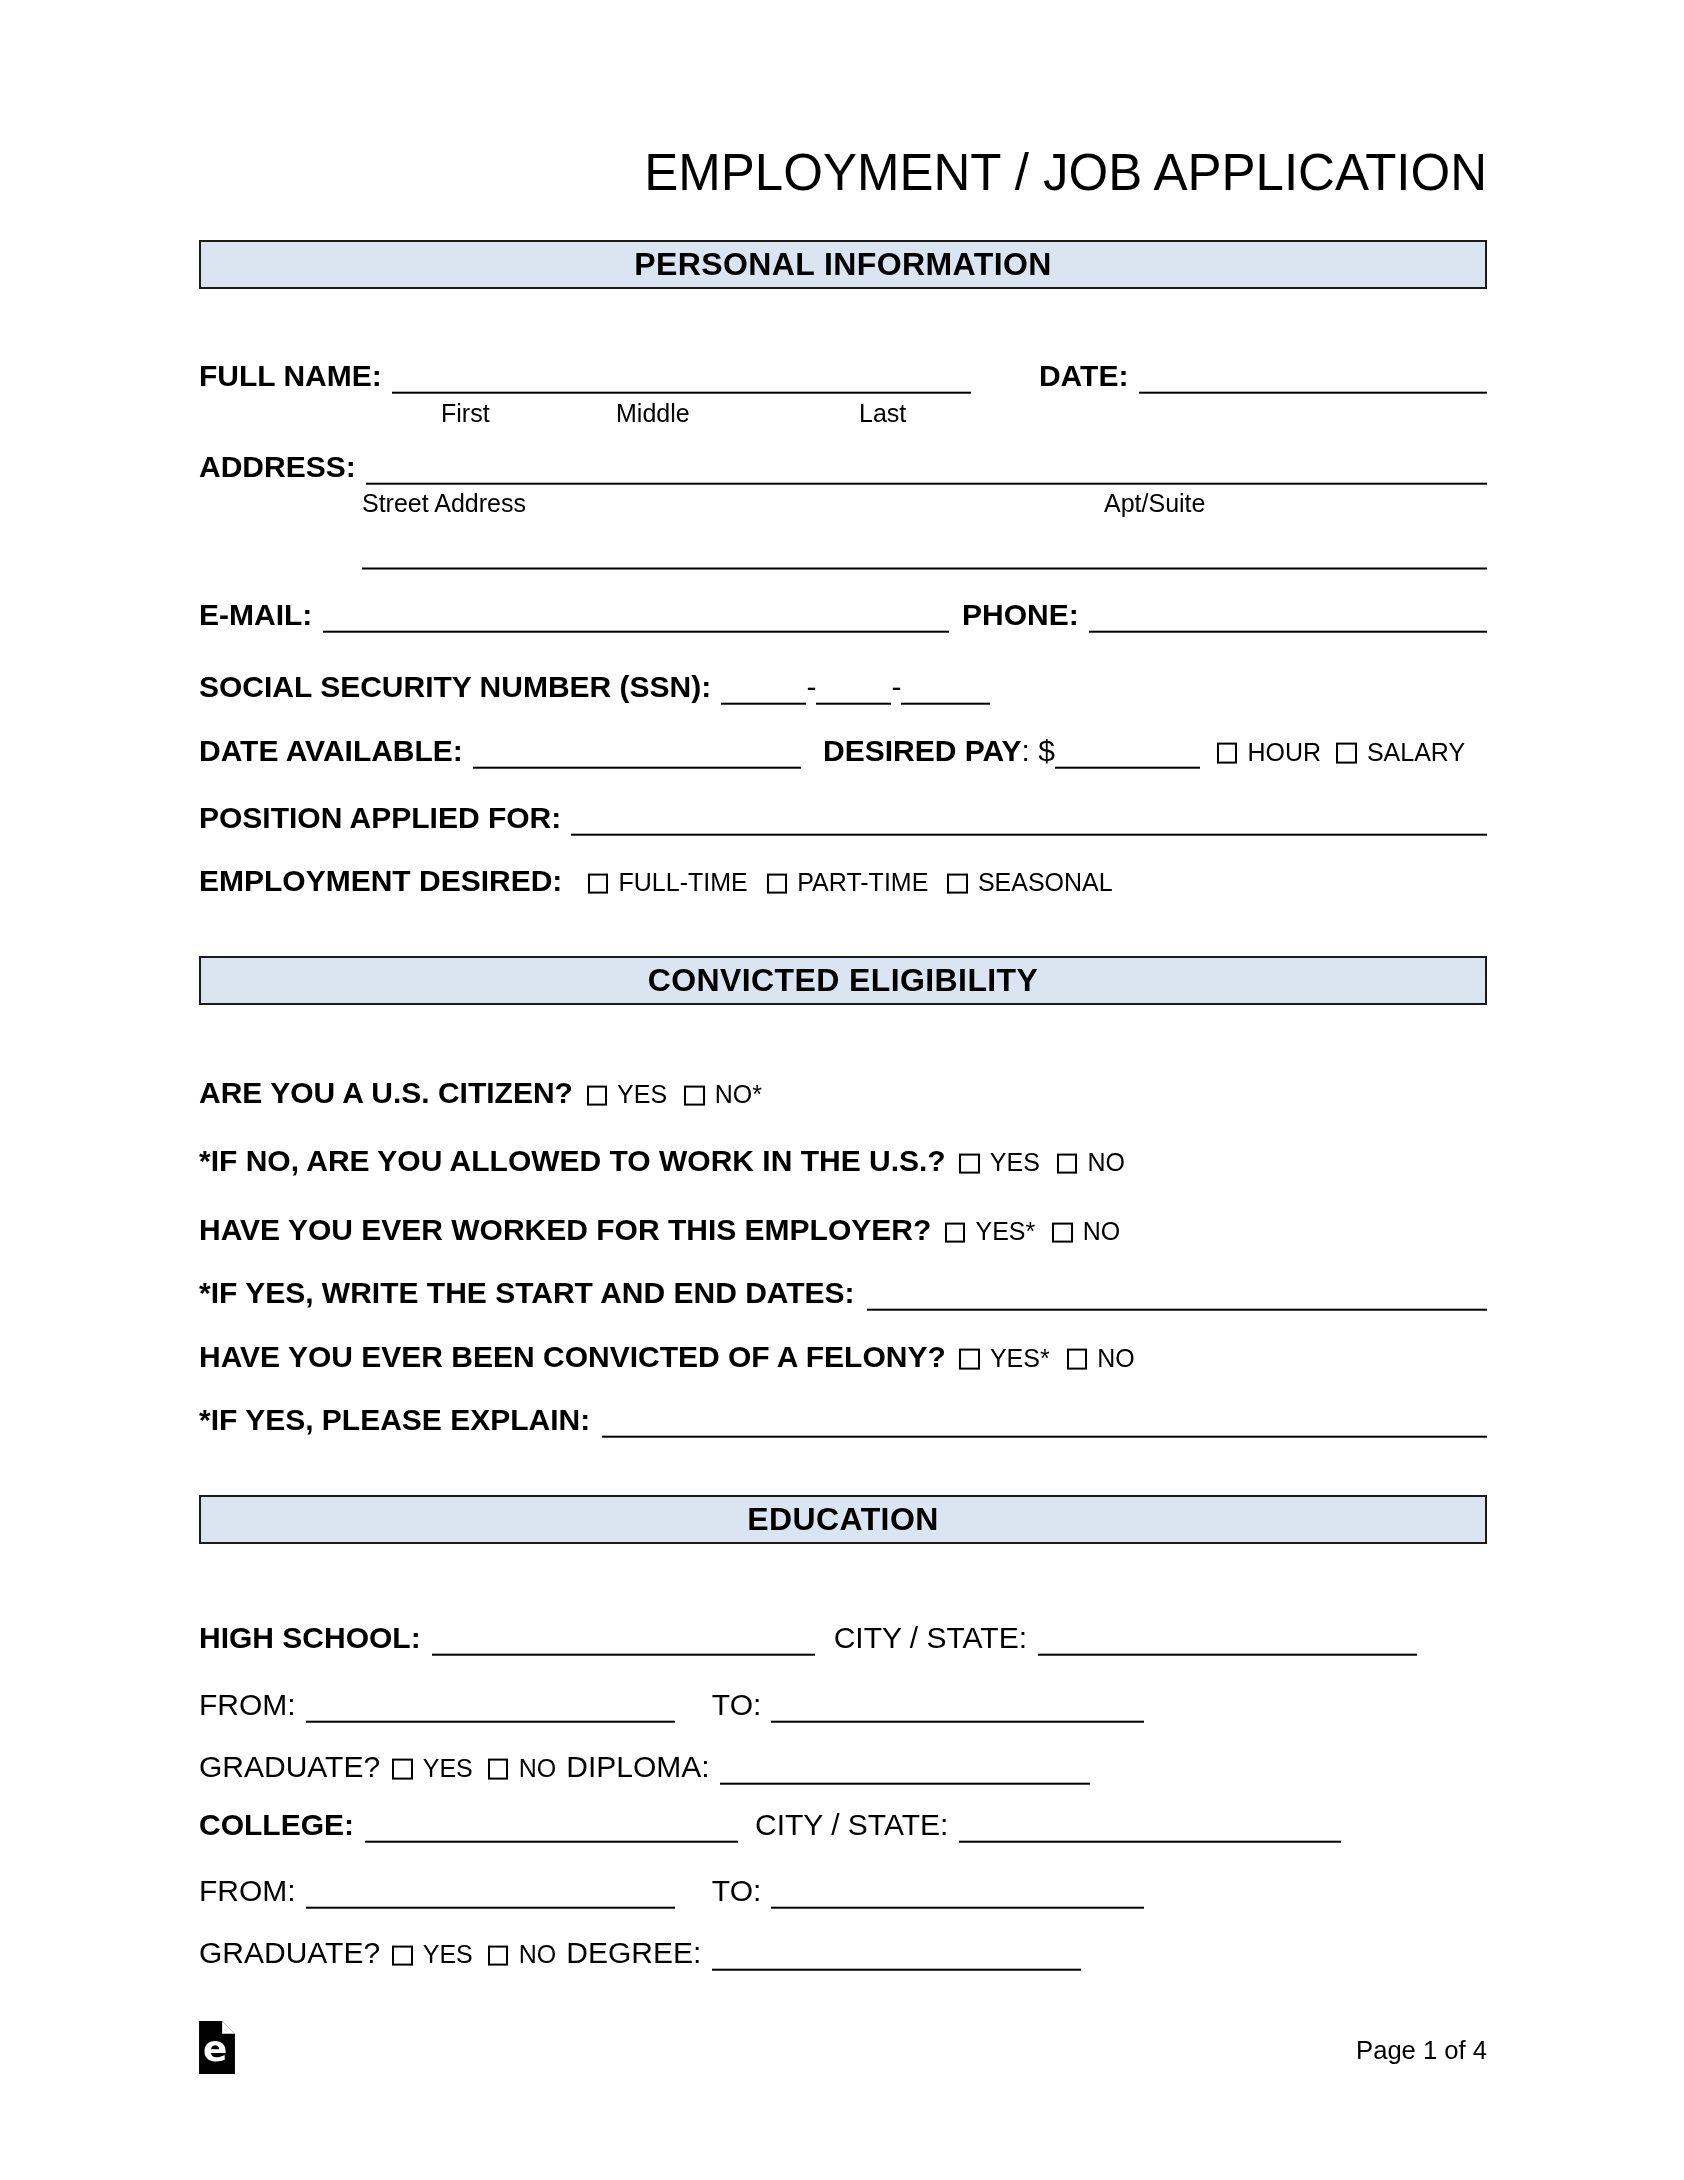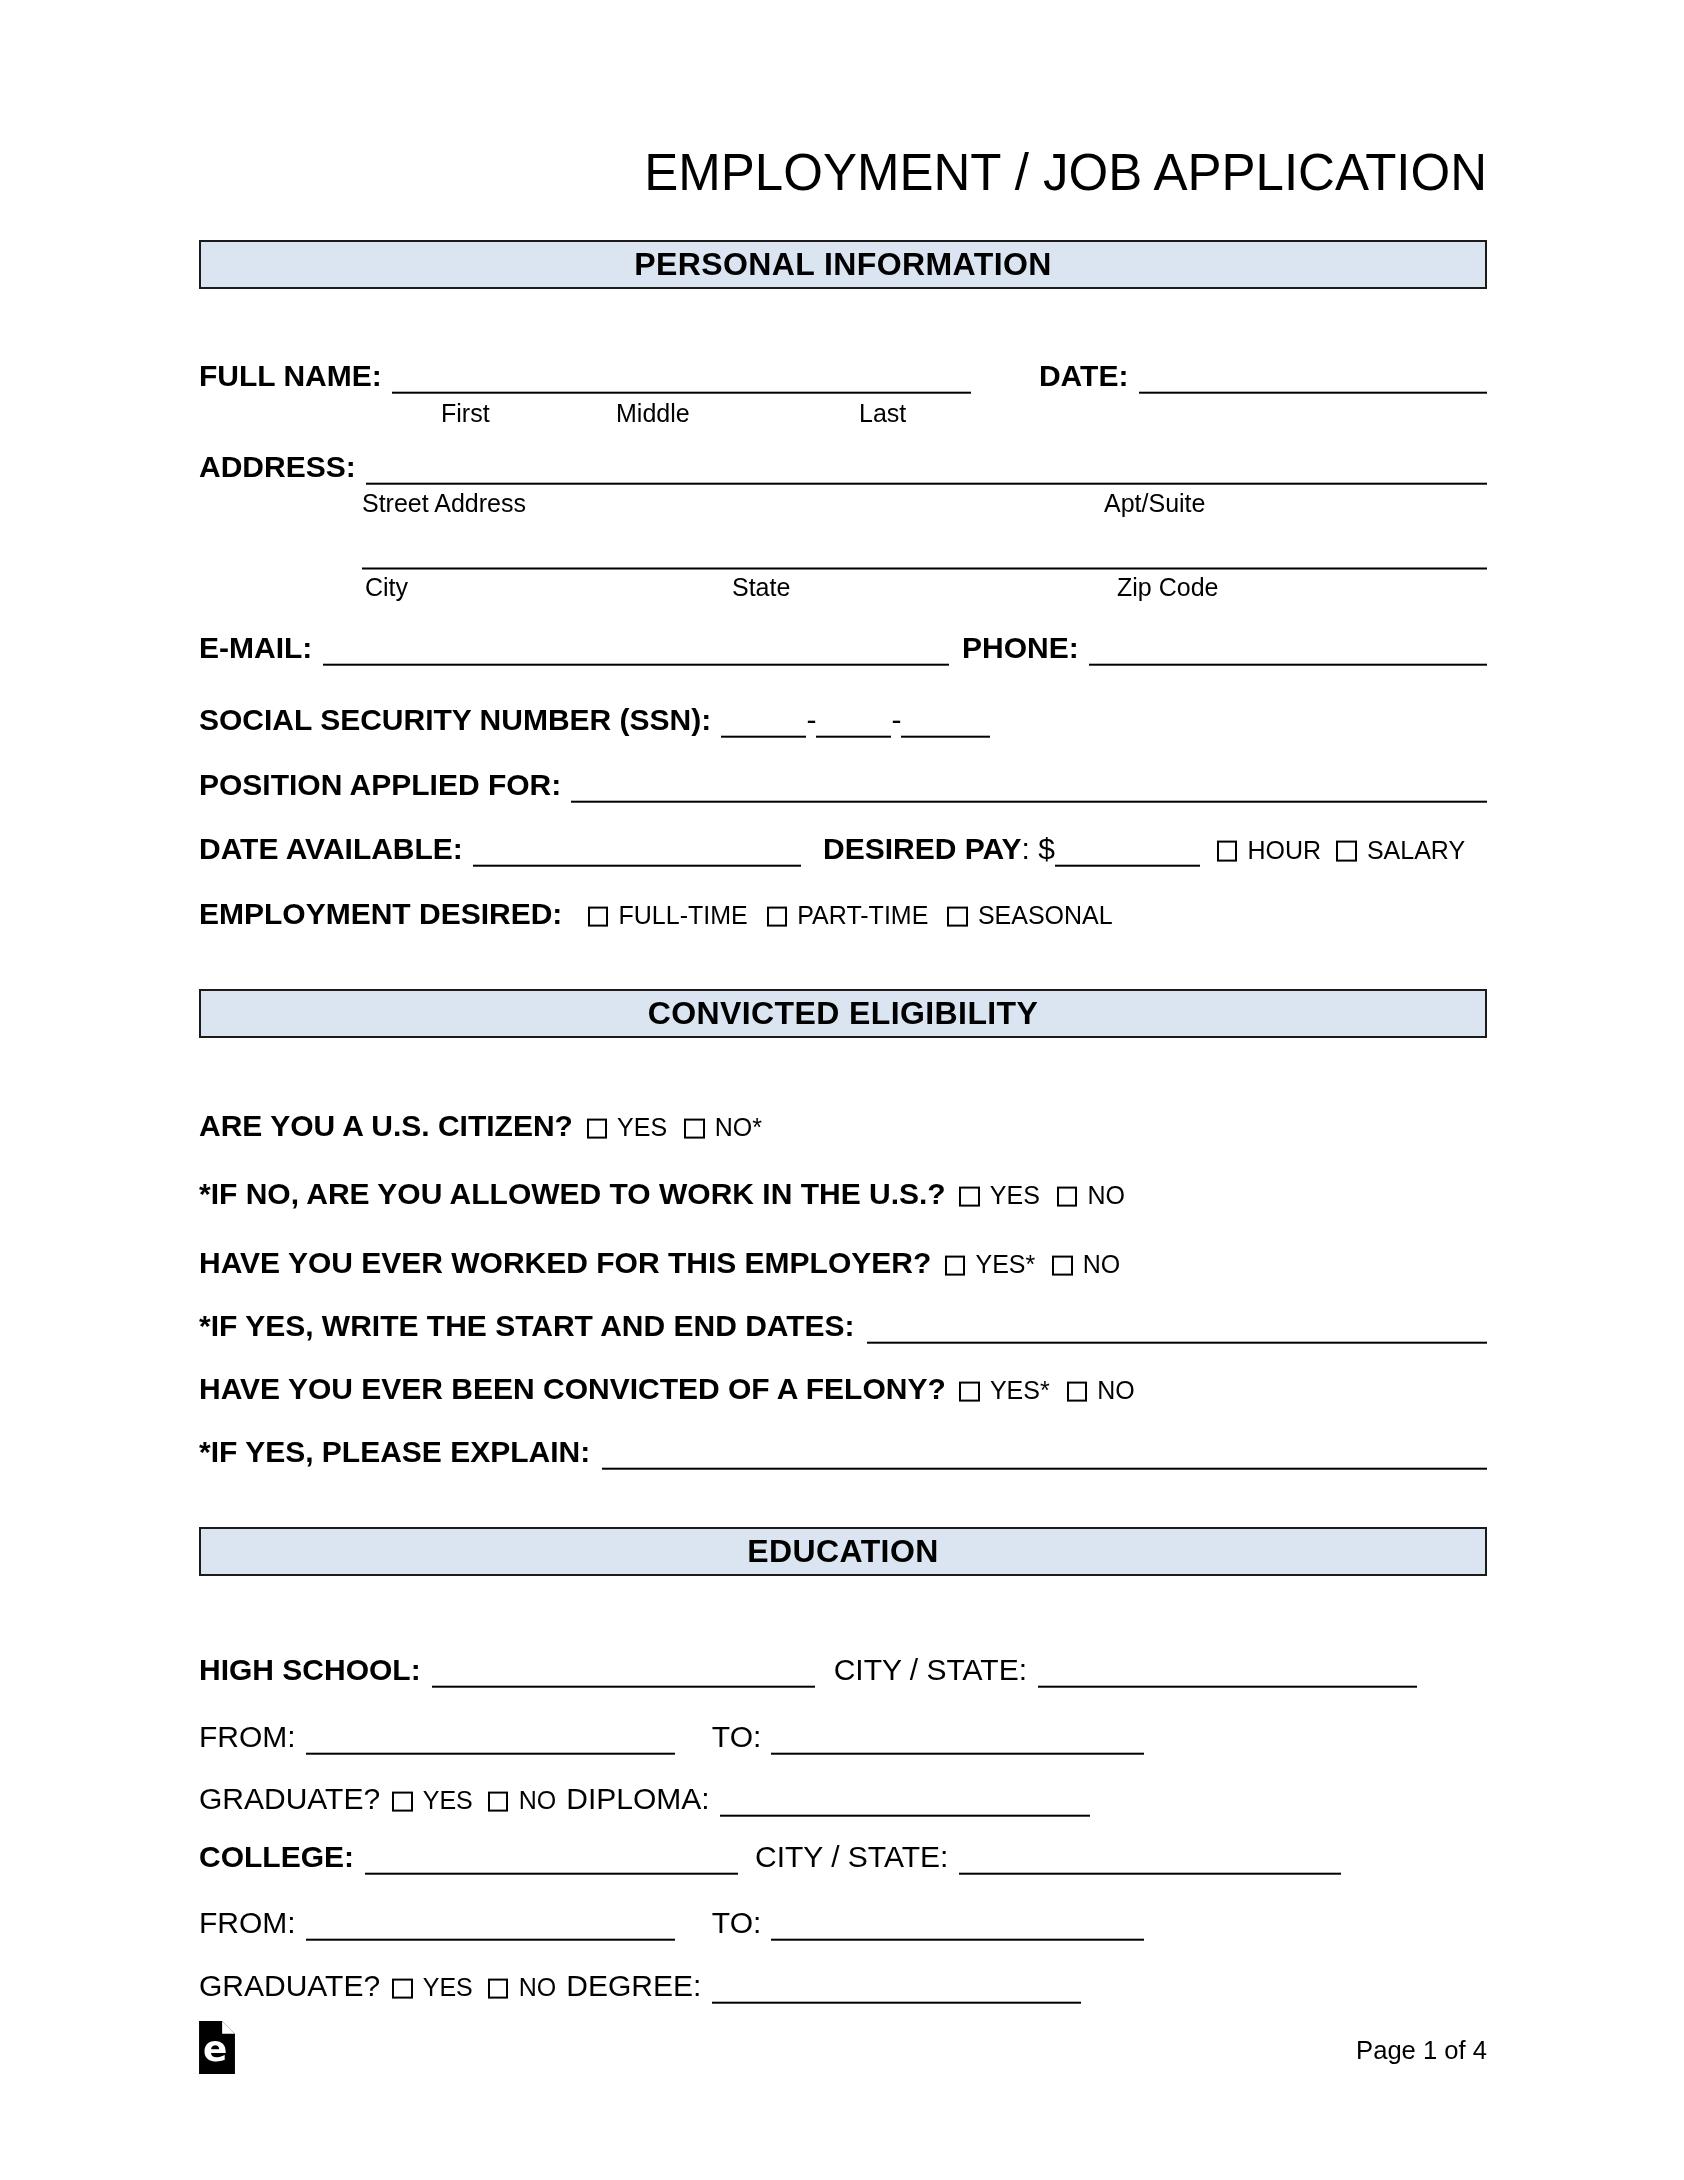--- a/index.html
+++ b/index.html
@@ -57,57 +57,52 @@
     <span class="blank grow" style="margin-left:10.2px;"></span>
   </div>
   <div class="subrow" style="margin-top:3.4px;">
     <span style="left:163px;">Street Address</span>
     <span style="left:905px;">Apt/Suite</span>
   </div>
 
   <div class="row" style="margin-top:17px;height:34px;">
     <span class="blank grow" style="margin-left:163px;transform:translateY(31.5px);"></span>
   </div>
-  <div class="subrow" style="margin-top:1.7px;">
-    <span style="left:166px;">City</span>
-    <span style="left:533px;">State</span>
-    <span style="left:918px;">Zip Code</span>
-  </div>
 
   <div class="row" style="margin-top:26.4px;">
     <span class="lbl">E-MAIL:</span>
     <span class="blank" style="width:626px;margin-left:10.2px;"></span>
     <span class="lbl" style="margin-left:13.6px;">PHONE:</span>
     <span class="blank grow" style="margin-left:10.2px;"></span>
   </div>
 
   <div class="row" style="margin-top:35px;">
     <span class="lbl">SOCIAL SECURITY NUMBER (SSN):</span>
     <span class="blank" style="width:85px;margin-left:10.2px;"></span>
     <span class="rlbl">-</span>
     <span class="blank" style="width:75px;"></span>
     <span class="rlbl">-</span>
     <span class="blank" style="width:89px;"></span>
   </div>
 
-  <div class="row" style="margin-top:28px;">
-    <span class="lbl">POSITION APPLIED FOR:</span>
-    <span class="blank grow" style="margin-left:10.2px;"></span>
-  </div>
-
   <div class="row" style="margin-top:26.4px;">
     <span class="lbl">DATE AVAILABLE:</span>
     <span class="blank" style="width:328px;margin-left:10.2px;"></span>
     <span class="lbl" style="margin-left:22px;">DESIRED PAY</span>
     <span class="rlbl">: $</span>
     <span class="blank" style="width:145px;"></span>
     <span class="cb" style="margin-left:17px;"></span>
     <span class="opt">HOUR</span>
     <span class="cb" style="margin-left:15.3px;"></span>
     <span class="opt">SALARY</span>
+  </div>
+
+  <div class="row" style="margin-top:28px;">
+    <span class="lbl">POSITION APPLIED FOR:</span>
+    <span class="blank grow" style="margin-left:10.2px;"></span>
   </div>
 
   <div class="row" style="margin-top:26.4px;">
     <span class="lbl">EMPLOYMENT DESIRED:</span>
     <span class="cb" style="margin-left:25.6px;"></span>
     <span class="opt">FULL-TIME</span>
     <span class="cb" style="margin-left:19px;"></span>
     <span class="opt">PART-TIME</span>
     <span class="cb" style="margin-left:19px;"></span>
     <span class="opt">SEASONAL</span>

